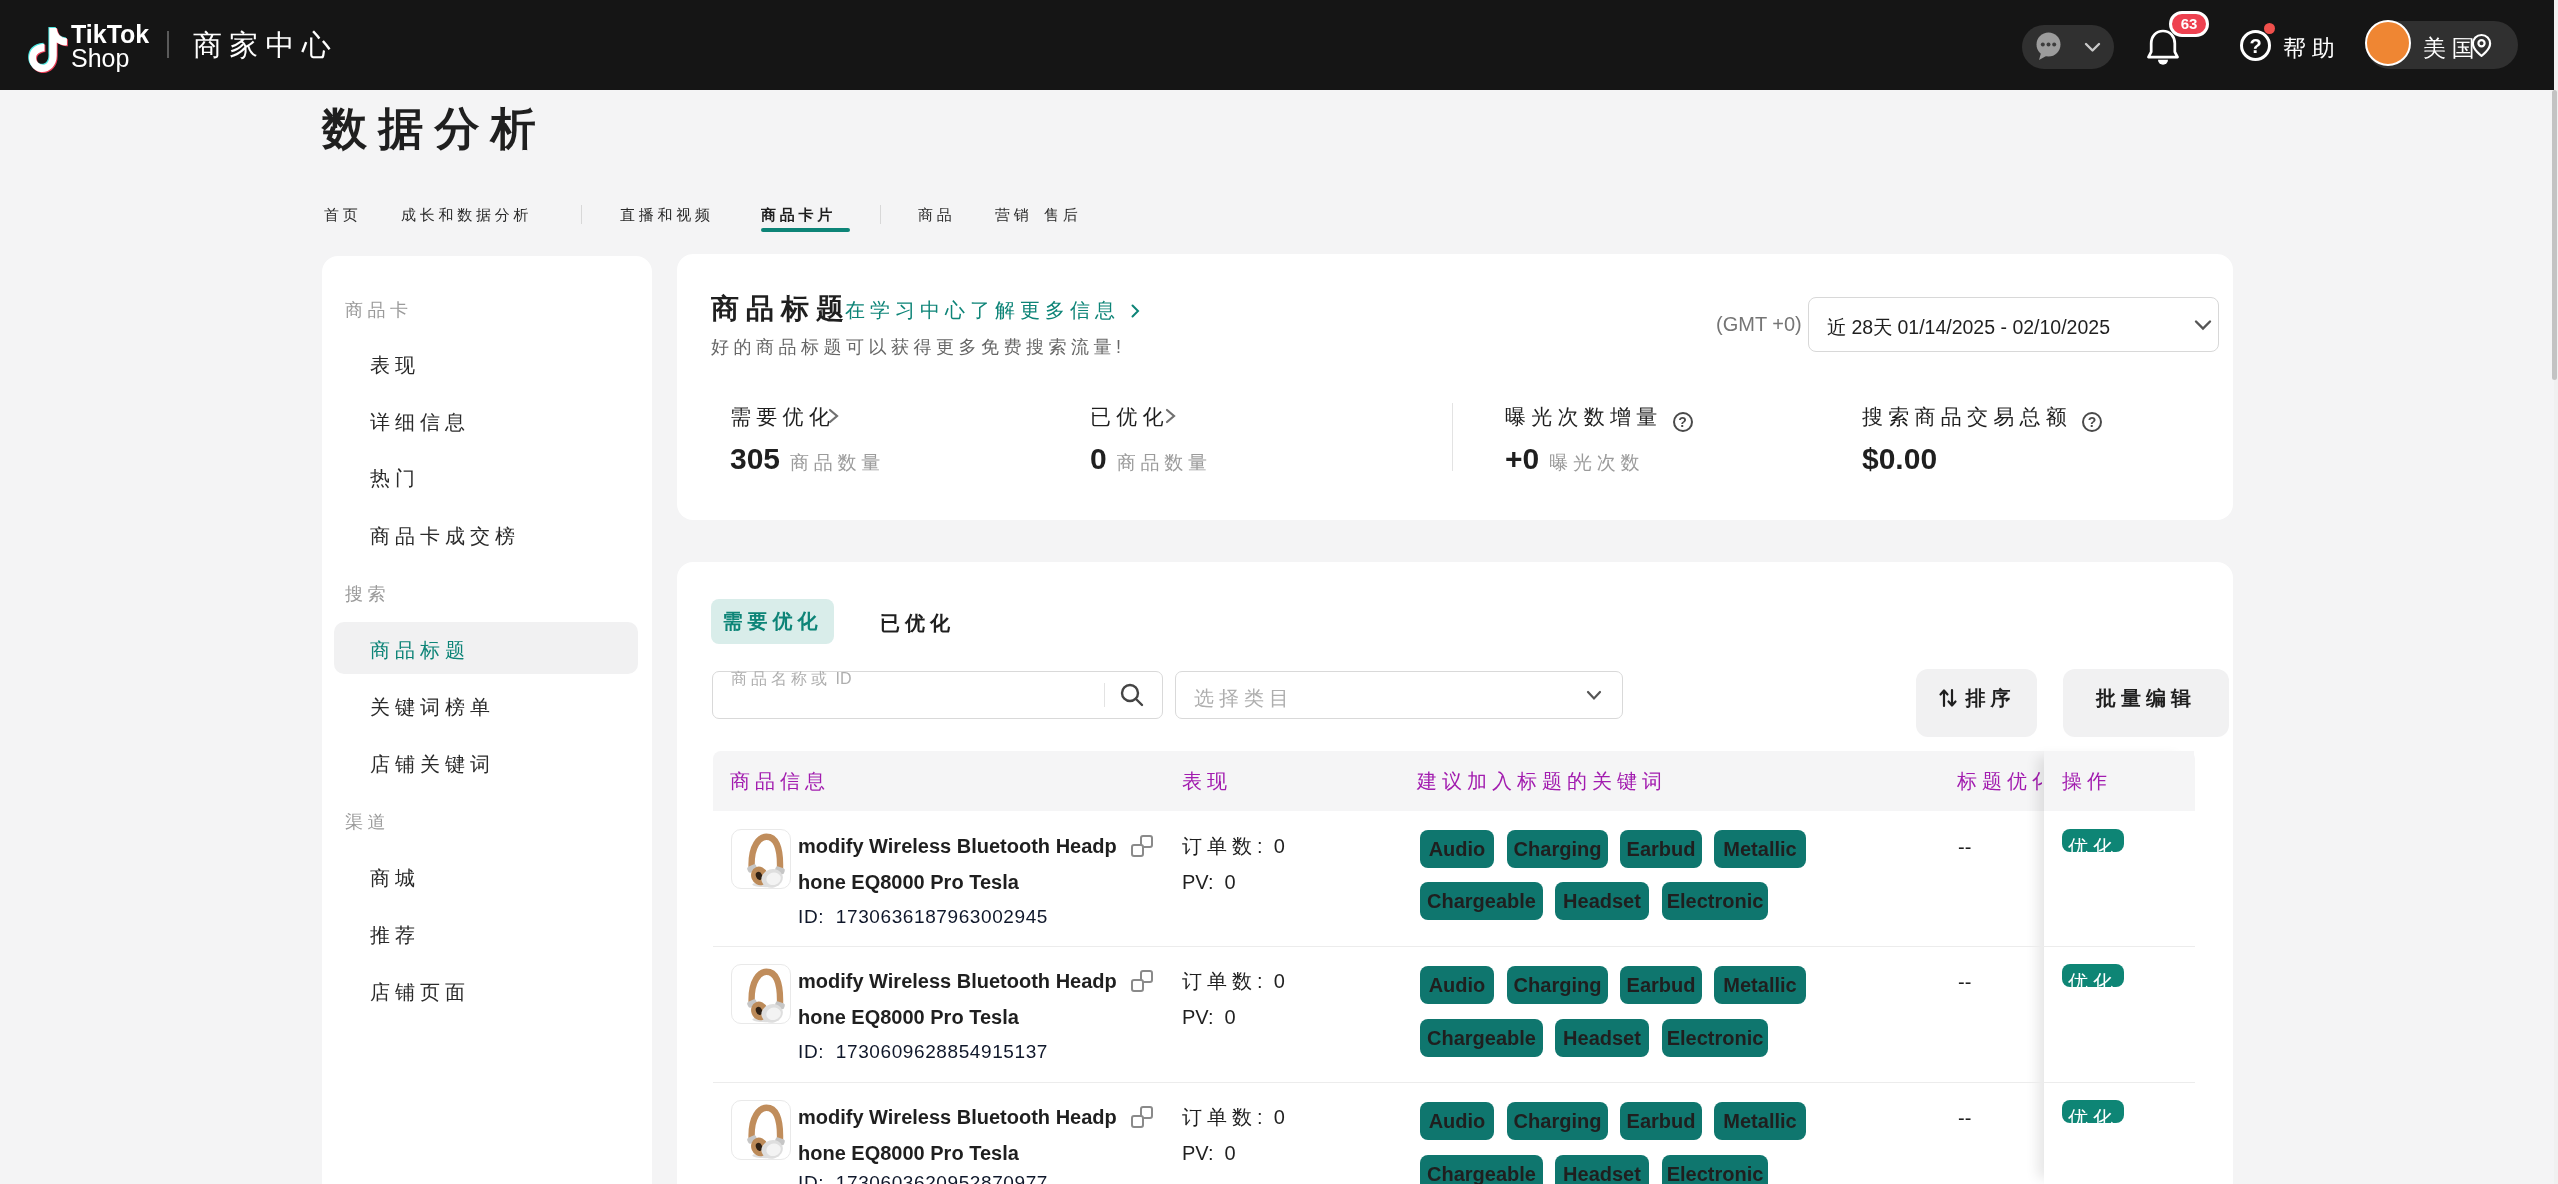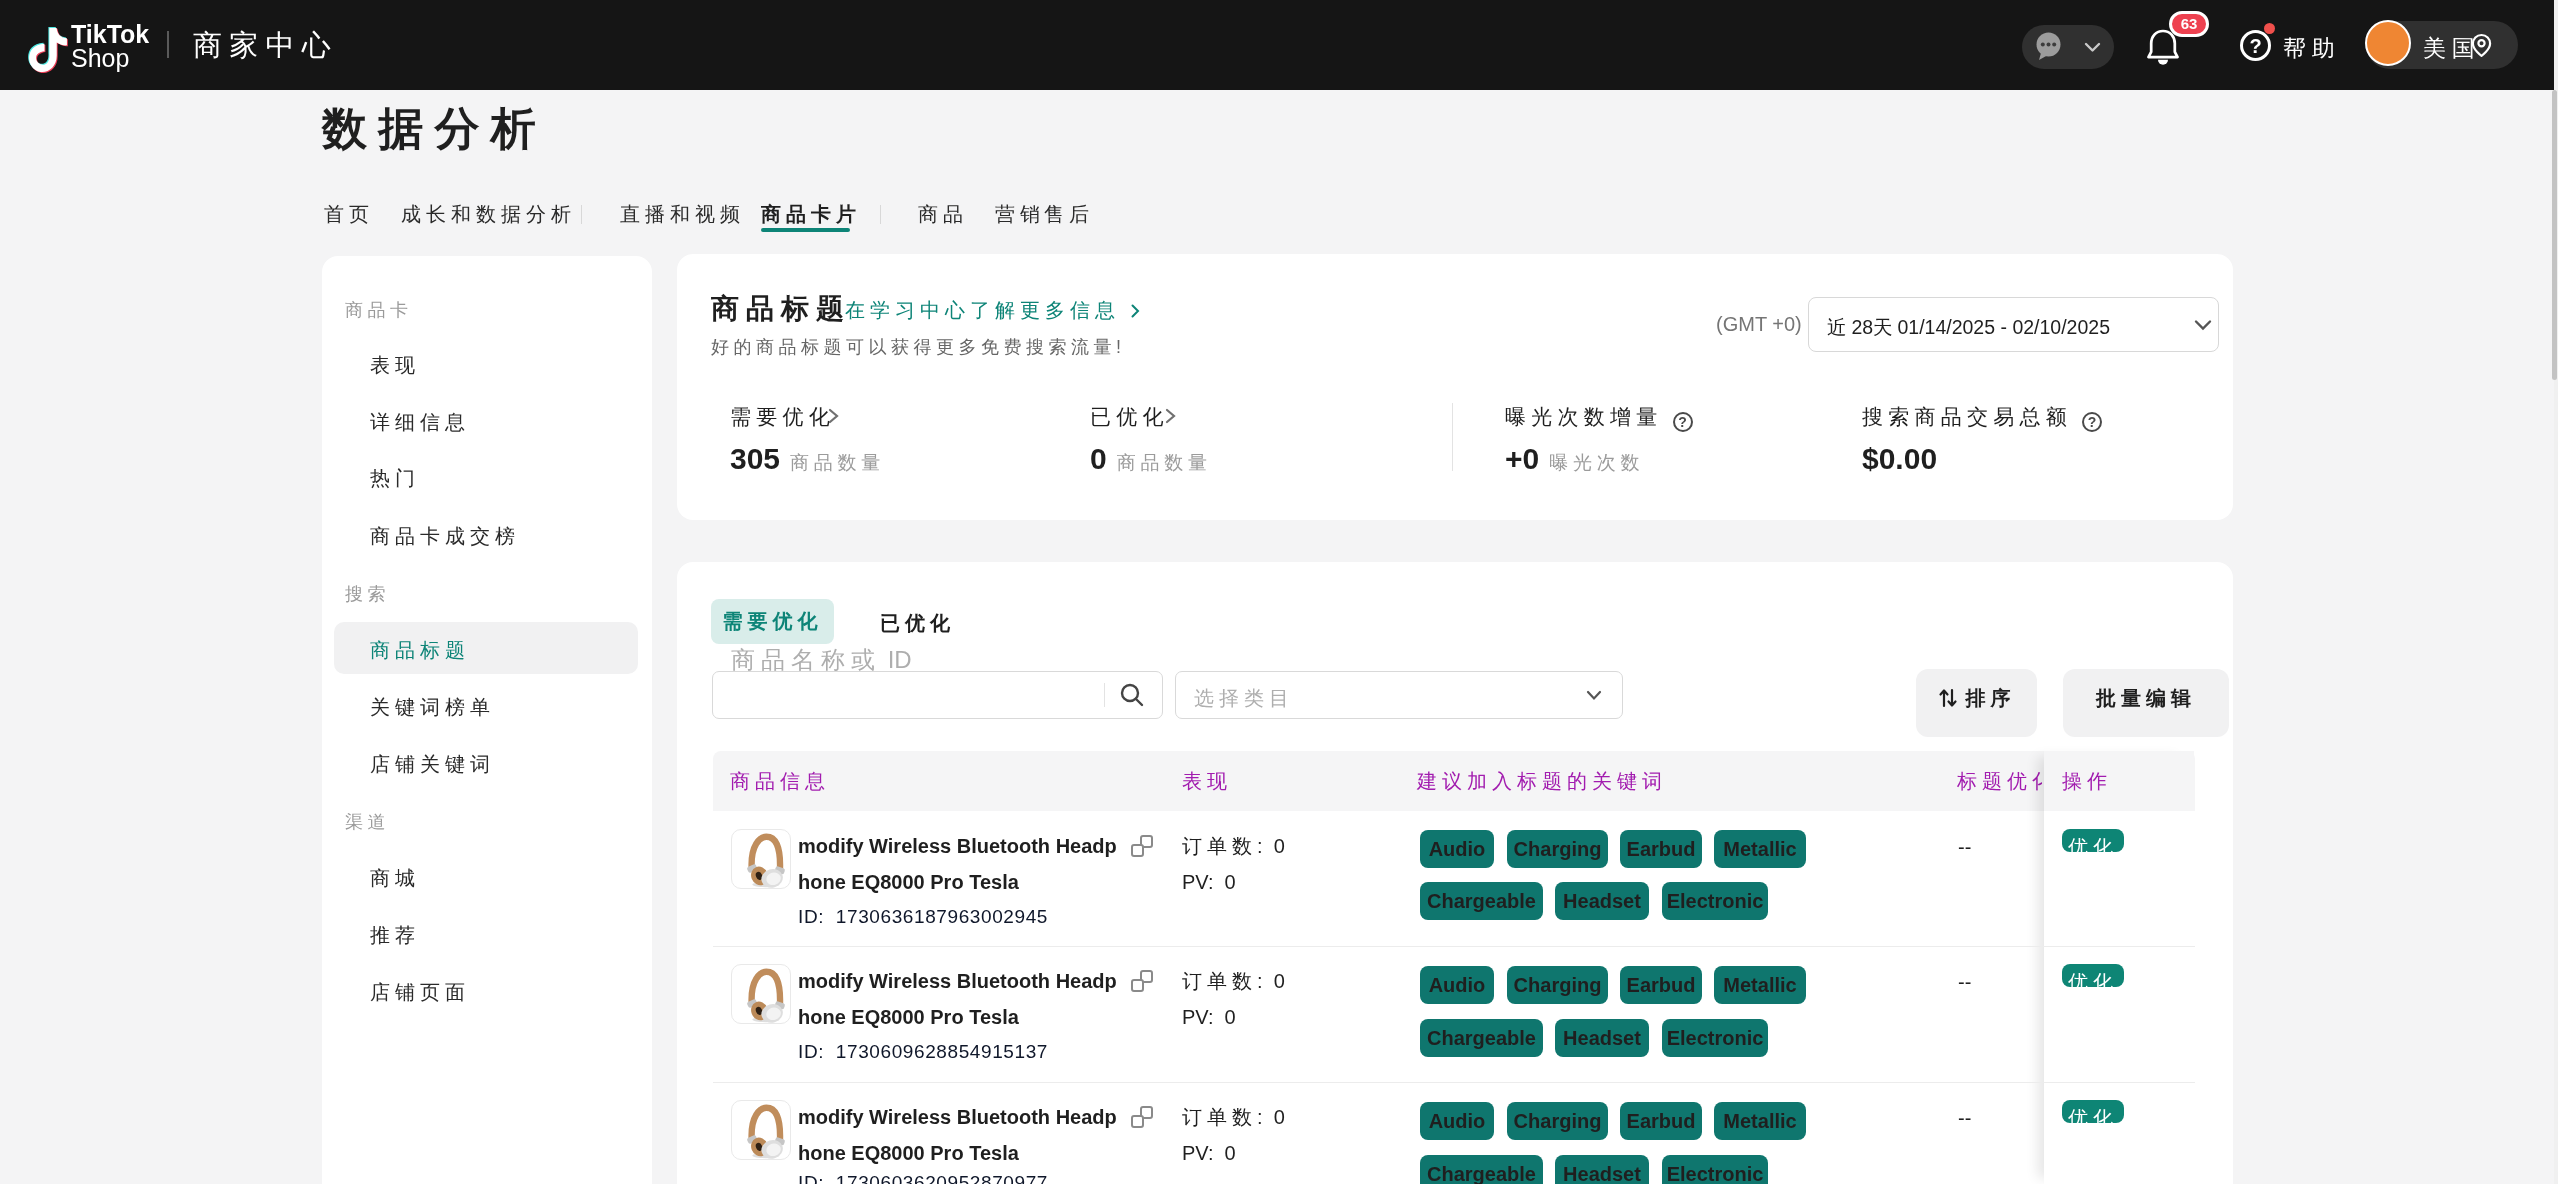--- a/index.html
+++ b/index.html
@@ -21,21 +21,21 @@
 #helptxt{left:2283px;top:33px;color:#fff;font-size:23px}
 #reddot{left:2264px;top:23px;width:11px;height:11px;border-radius:6px;background:#f0504c}
 #userpill{left:2366px;top:21px;width:152px;height:48px;border-radius:24px;background:#303030}
 #avatar{left:2365px;top:20px;width:46px;height:46px;border-radius:24px;background:#ef8633;border:2px solid #fff}
 #ustxt{left:2423px;top:33px;color:#fff;font-size:23px}
 
 #sbtrack{left:2554px;top:0;width:4px;height:1184px;background:#f0f0f0}
 #sbthumb{left:2552px;top:90px;width:5px;height:290px;background:#c3c3c3;border-radius:3px}
 
 #pgtitle{left:322px;top:104px;font-size:45px;font-weight:700;line-height:49px}
-.nav{top:203px;font-size:20px;line-height:23px;color:#2a2a2a}
+.nav{top:203px;font-size:15px;line-height:23px;color:#2a2a2a}
 .nav.on{font-weight:700;color:#1f1f1f}
 .navdiv{top:205px;width:1px;height:19px;background:#d8d8d8}
 #underline{left:761px;top:228px;width:89px;height:4px;background:#0d8477;border-radius:2px}
 
 #side{left:322px;top:256px;width:330px;height:928px;border-radius:16px 16px 0 0;background:#fff}
 .slabel{left:345px;font-size:18px;color:#9a9a9a;line-height:20px}
 .sitem{left:370px;font-size:20px;color:#2a2a2a;line-height:22px}
 #selitem{left:334px;top:622px;width:304px;height:52px;border-radius:10px;background:#f1f1f2}
 .steal{color:#0d8477}
 
@@ -48,21 +48,21 @@
 #datetxt{left:1827px;top:314px;font-size:19.5px;color:#1f1f1f}
 .slabel2{font-size:21px;color:#1f1f1f;line-height:23px}
 .bignum{font-size:30px;font-weight:600;line-height:33px}
 .unit{font-size:19px;color:#9b9b9b}
 #statdiv{left:1452px;top:403px;width:1px;height:68px;background:#e3e3e3}
 
 #card2{left:677px;top:562px;width:1556px;height:622px;border-radius:16px 16px 0 0}
 #tab1{left:711px;top:599px;width:123px;height:45px;border-radius:8px;background:#d9edea;color:#0d8477;font-size:20px;font-weight:700;text-align:center;line-height:45px}
 #tab2{left:880px;top:610px;font-size:20px;font-weight:700;color:#1f1f1f}
 #searchbox{left:712px;top:671px;width:451px;height:48px;border:1px solid #d9d9d9;border-radius:7px}
-#searchph{left:731px;top:644px;font-size:24px;color:#aeaeae}
+#searchph{left:731px;top:669px;font-size:16px;color:#aeaeae}
 #searchdiv{left:1104px;top:683px;width:1px;height:24px;background:#e3e3e3}
 #selbox{left:1175px;top:671px;width:448px;height:48px;border:1px solid #d9d9d9;border-radius:7px}
 #selph{left:1194px;top:685px;font-size:20px;color:#aeaeae}
 .gbtn{top:669px;height:68px;border-radius:12px;background:#f1f1f2;color:#1f1f1f;font-size:20px;font-weight:600;text-align:center}
 #sortbtn{left:1916px;width:121px}
 #bulkbtn{left:2063px;width:166px;line-height:58px}
 
 #thead{left:713px;top:751px;width:1482px;height:60px;background:#f5f5f6;border-radius:8px 8px 0 0}
 .th{top:770px;font-size:20px;color:#a21caf;line-height:22px}
 .rowsep{left:713px;width:1482px;height:1px;background:#ececec;z-index:4}

